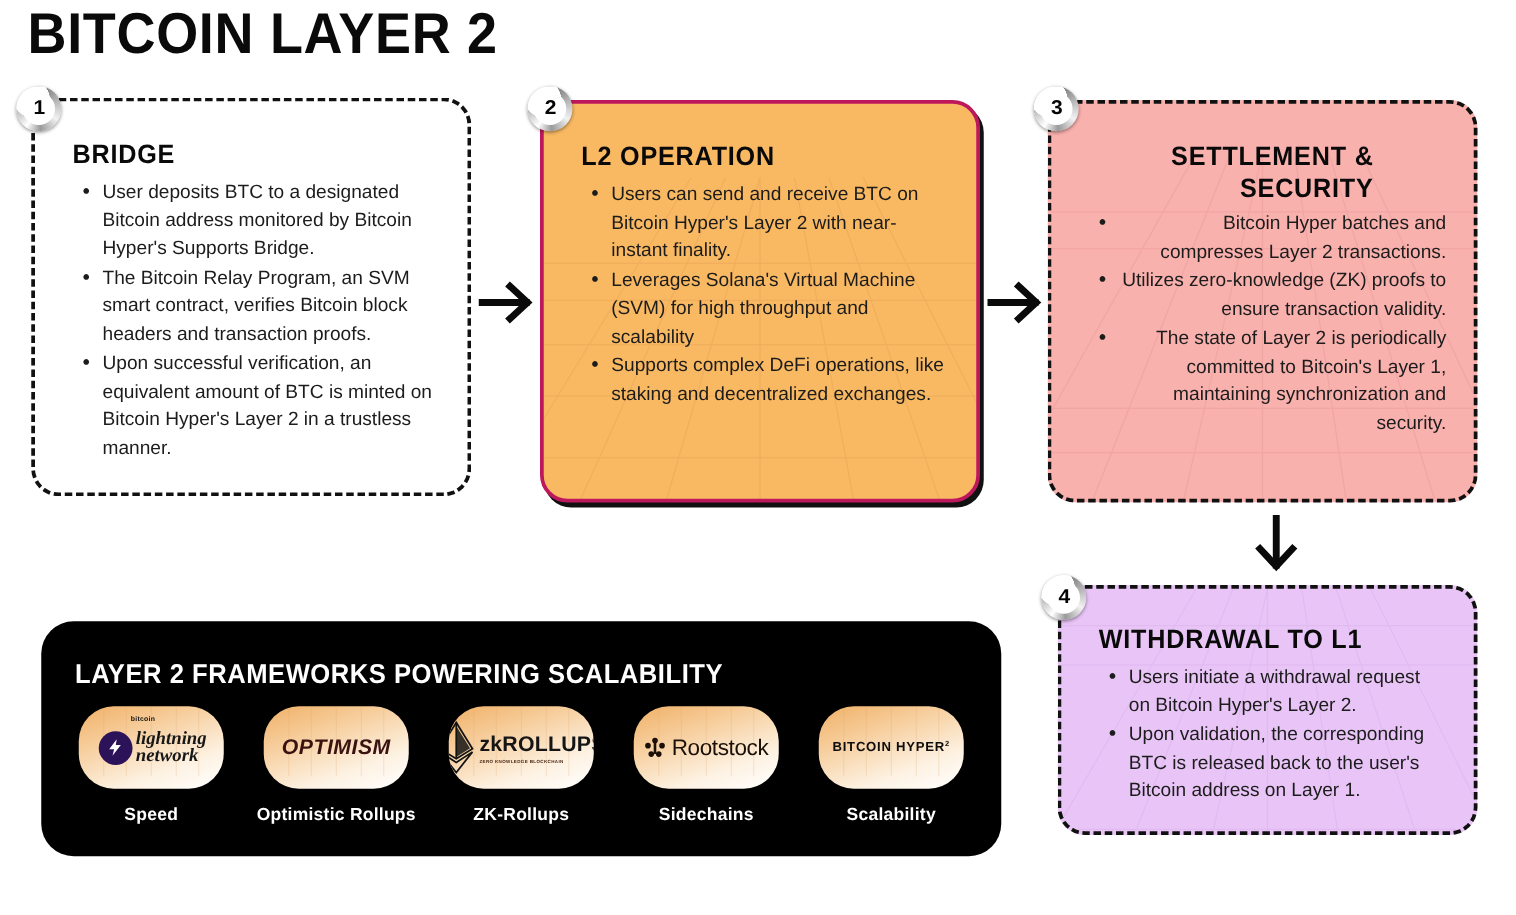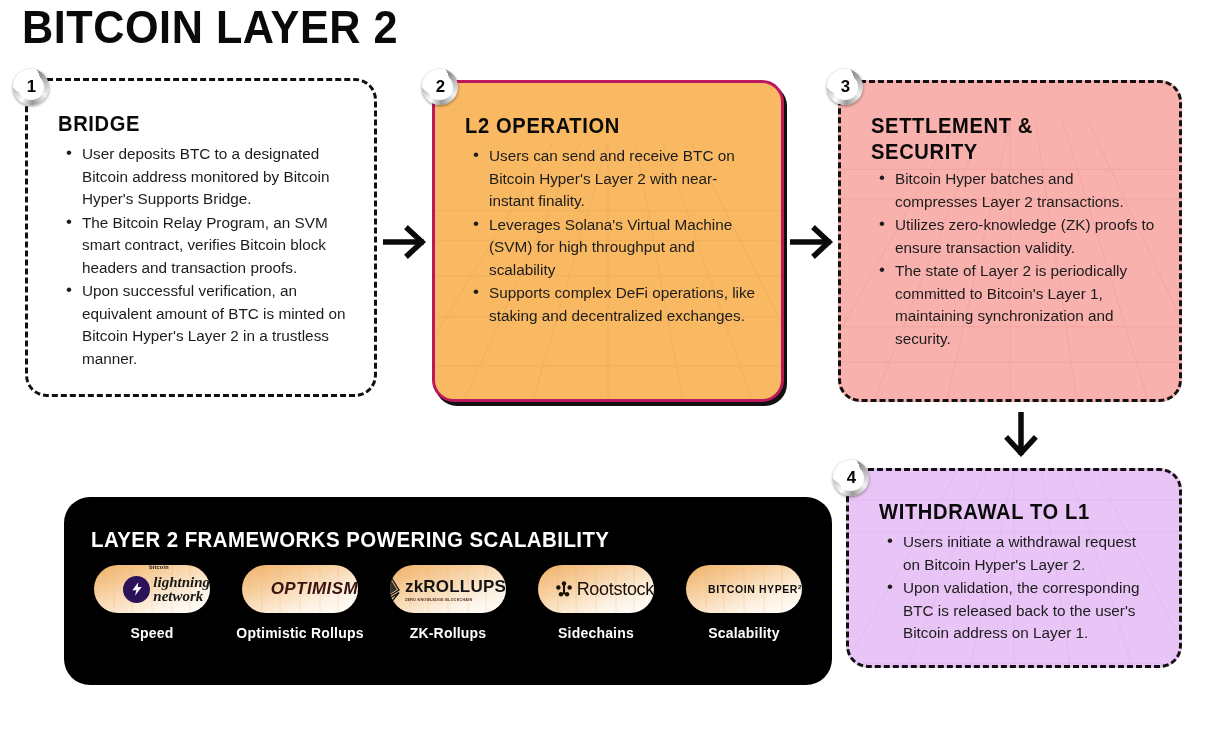--- a/index.html
+++ b/index.html
@@ -150,21 +150,20 @@
 
   
   #frameworks-panel {
     position: absolute;
     left: 33px;
     top: 497px;
     width: 768px;
     height: 188px;
     background: #000000;
     border-radius: 26px;
-    margin-left: 31px;
   }
   #frameworks-title {
     position: absolute;
     left: 27px;
     top: 30px;
     font-family: "Liberation Sans", sans-serif;
     font-weight: 700;
     font-size: 19.5px;
     letter-spacing: 0.4px;
     color: #ffffff;
@@ -181,26 +180,26 @@
     justify-content: space-between;
   }
   .logo-cell {
     width: 128px;
     display: flex;
     flex-direction: column;
     align-items: center;
   }
   .logo-pill {
     width: 116px;
-    height: 48px;
+    height: 66px;
     border-radius: 28px;
     background: linear-gradient(160deg, #f0b067 0%, #f6cb97 30%, #fdf2e3 72%, #ffffff 100%);
     display: flex;
     align-items: center;
-    justify-content: flex-end;
+    justify-content: center;
     position: relative;
     overflow: hidden;
   }
   .logo-pill .pill-grid {
     position: absolute; inset: 0; opacity: 0.30; pointer-events: none;
   }
   .logo-caption {
     margin-top: 12px;
     font-family: "Liberation Sans", sans-serif;
     font-weight: 700;
@@ -305,21 +304,21 @@
         <li>Users can send and receive BTC on Bitcoin Hyper's Layer 2 with near-instant finality.</li>
         <li>Leverages Solana's Virtual Machine (SVM) for high throughput and scalability</li>
         <li>Supports complex DeFi operations, like staking and decentralized exchanges.</li>
       </ul>
     </div>
   </div>
   <div class="badge" style="left:422px; top:69px;">
     <span>2</span>
   </div>
 
-  <div class="card card-dashed" id="card-3" style="left:838px; top:80px; width:344px; height:322px; background:#f9b1ae;">
+  <div class="card card-dashed" id="card-3" style="left:838px; top:80px; width:344px; height:322px; background:#f9b1ae;text-align:right;">
     <div class="card-inner">
       <svg class="grid-tex" viewBox="0 0 344 322" preserveAspectRatio="none">
         <g stroke="#e08c89" stroke-width="1" fill="none" opacity="0.75">
           <line x1="-40" y1="322" x2="118" y2="40"></line>
           <line x1="34" y1="322" x2="146" y2="40"></line>
           <line x1="108" y1="322" x2="172" y2="40"></line>
           <line x1="172" y1="322" x2="172" y2="40"></line>
           <line x1="240" y1="322" x2="198" y2="40"></line>
           <line x1="312" y1="322" x2="226" y2="40"></line>
           <line x1="384" y1="322" x2="252" y2="40"></line>

